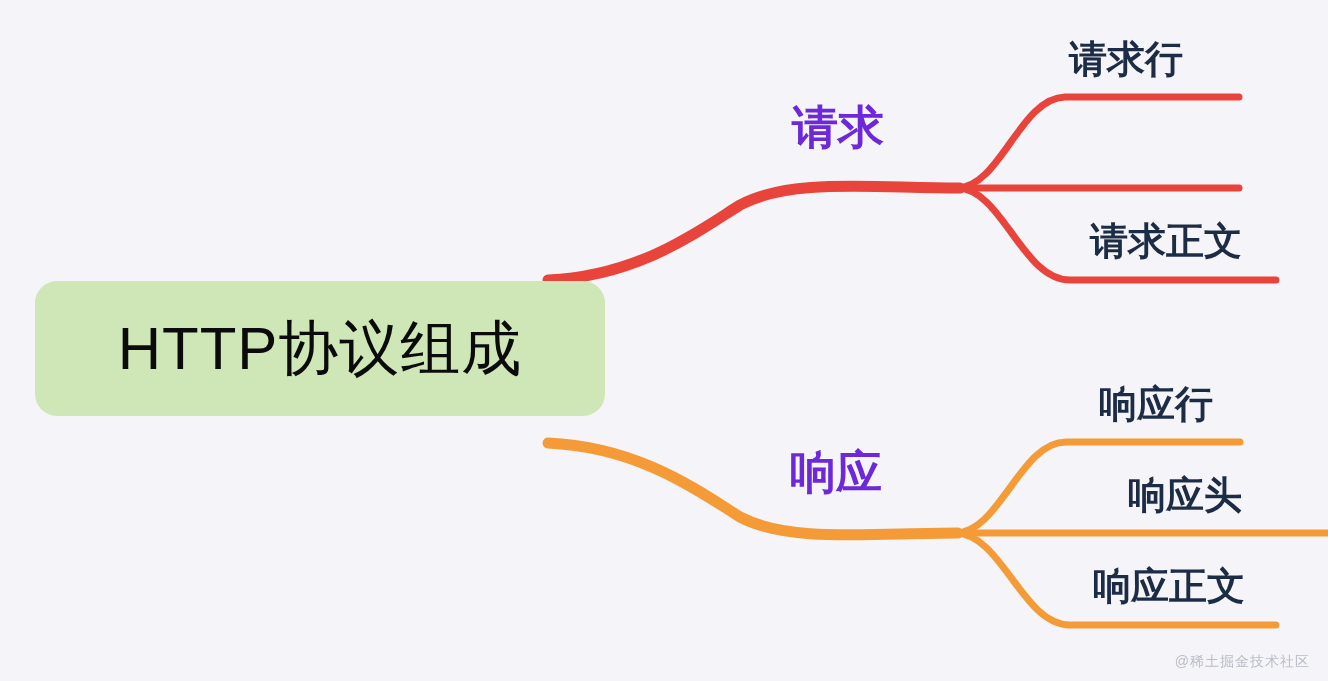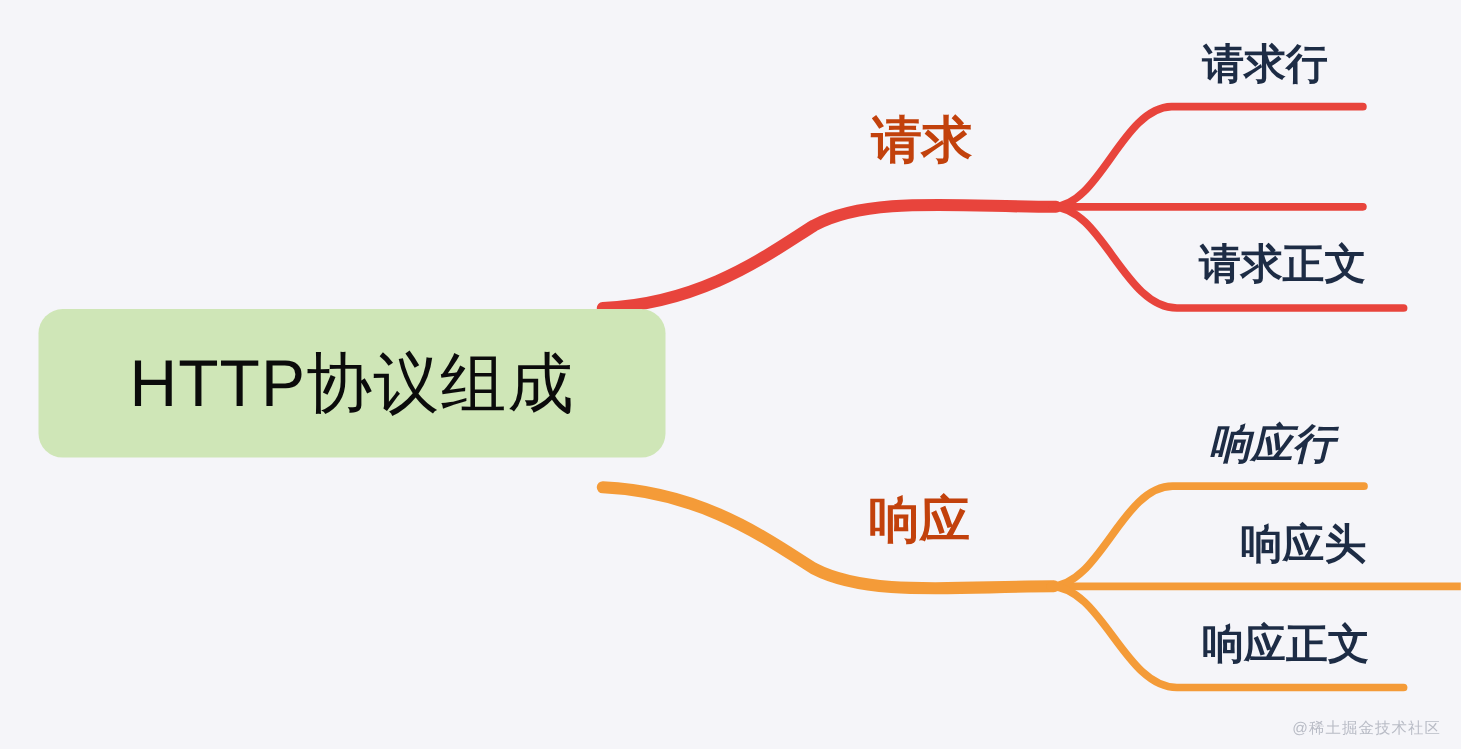--- a/index.html
+++ b/index.html
@@ -53,39 +53,39 @@
     font-weight: 400;
     letter-spacing: 1px;
     white-space: nowrap;
     font-family: "Liberation Sans", "DejaVu Sans", sans-serif;
   }
   
   .branch-label {
     position: absolute;
     font-size: 46px;
     line-height: 1;
-    color: #c2410c;
+    color: #6d28d9;
     font-weight: 700;
     white-space: nowrap;
   }
   #branch-label-request  { left: 792px; top: 104px; }
   #branch-label-response { left: 790px; top: 449px; }
   
   .leaf-label {
     position: absolute;
     font-size: 38px;
     line-height: 1;
     color: #1d2c45;
     font-weight: 700;
     white-space: nowrap;
   }
-  #leaf-label-request-line   { left: 1093px; top: 40px;  }
+  #leaf-label-request-line   { left: 1069px; top: 40px;  }
   #leaf-label-request-header { left: 1096px; top: 131px; }
   #leaf-label-request-body   { left: 1090px; top: 222px; }
-  #leaf-label-response-line   { left: 1099px; top: 385px; font-style: italic; }
+  #leaf-label-response-line   { left: 1099px; top: 385px; }
   #leaf-label-response-header { left: 1099px; top: 476px; margin-left: 29px; }
   #leaf-label-response-body   { left: 1093px; top: 567px; }
   
   #watermark {
     position: absolute;
     right: 18px;
     bottom: 10px;
     font-size: 14px;
     color: #b9bcc6;
     letter-spacing: 1px;

